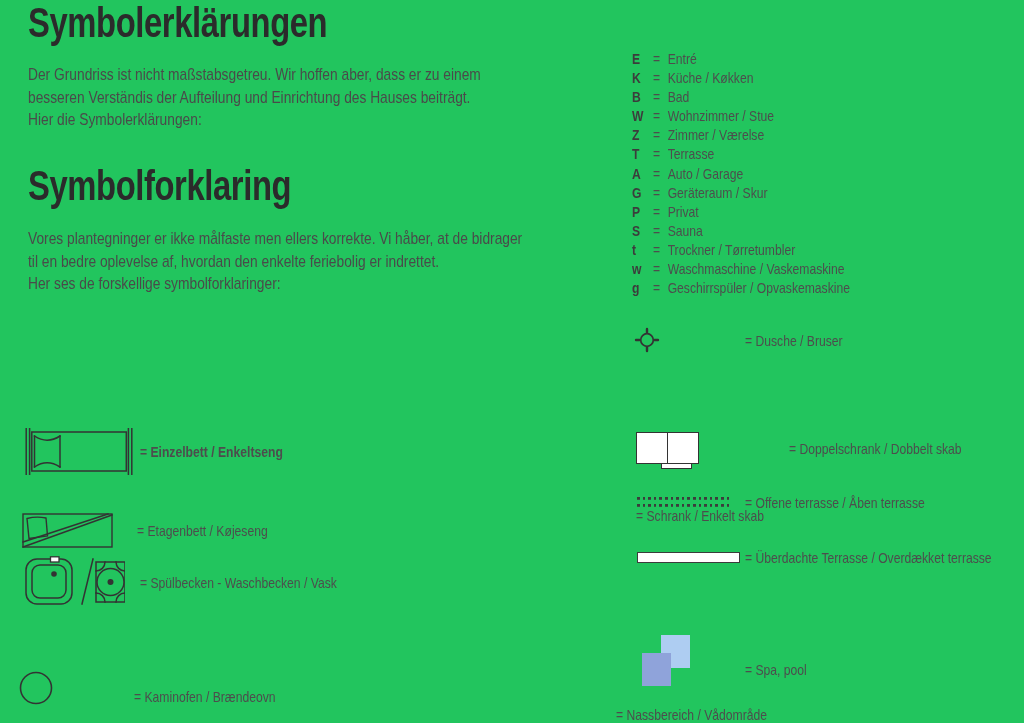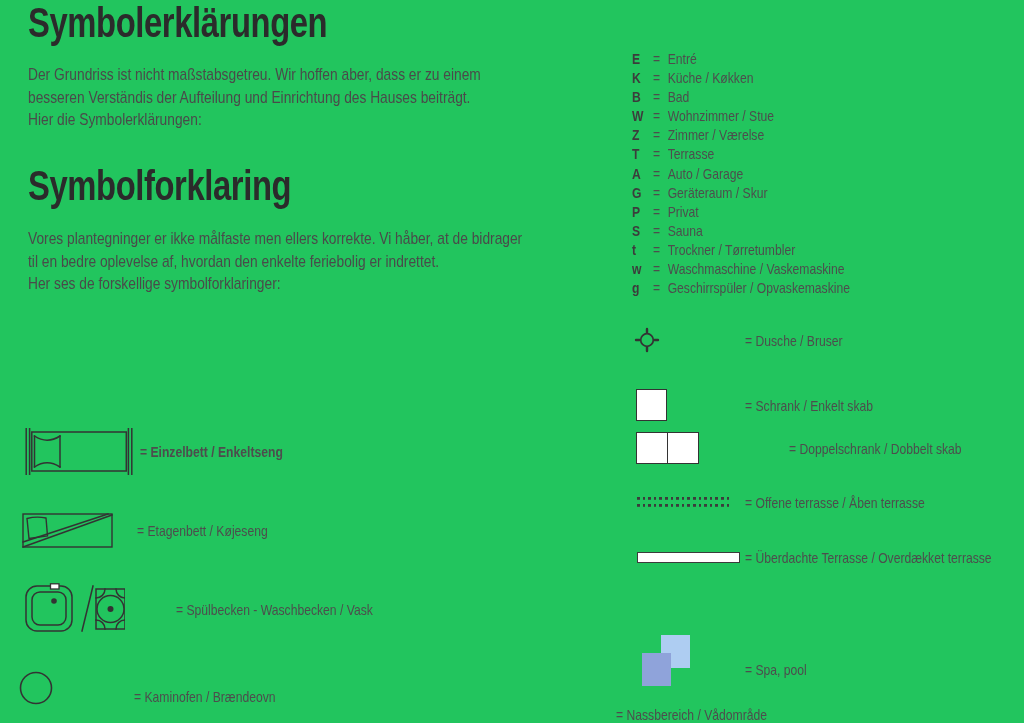--- a/index.html
+++ b/index.html
@@ -161,21 +161,21 @@
           <rect x="1" y="3" width="89" height="33"></rect>
           <line x1="1" y1="36" x2="90" y2="4"></line>
           <line x1="1" y1="31" x2="86" y2="3"></line>
           <path d="M5,7.5 Q14.5,5 24,7 L25.5,25 L7,27.5 Z"></path>
         </g>
       </svg>
     </div>
     <div class="sym-label">= Etagenbett / Køjeseng</div>
   </div>
 
-  <div class="sym-row" style="left:25px; top:583px; height:52px;gap:36px;">
+  <div class="sym-row" style="left:25px; top:556px; height:52px;">
     <div class="holder-l">
       <svg width="100" height="52" viewBox="0 0 100 52">
         <g stroke="#333" stroke-width="1.5" fill="none" stroke-linecap="square">
           <g>
             <rect x="1" y="3" width="46" height="45" rx="11"></rect>
             <rect x="7" y="9" width="34" height="33" rx="8"></rect>
             <rect x="25.5" y="0.8" width="8.5" height="5.2" fill="#ffffff" stroke-width="1.3"></rect>
             <circle cx="29" cy="18" r="2.8" fill="#333" stroke="none"></circle>
           </g>
           <line x1="57" y1="48" x2="68" y2="3"></line>
@@ -211,21 +211,21 @@
           <line x1="13" y1="2" x2="13" y2="5.5" stroke-width="2.4"></line>
           <line x1="13" y1="20.5" x2="13" y2="24" stroke-width="2.4"></line>
           <line x1="2" y1="13" x2="5.5" y2="13" stroke-width="2.4"></line>
           <line x1="20.5" y1="13" x2="24" y2="13" stroke-width="2.4"></line>
         </g>
       </svg>
     </div>
     <div class="sym-label">= Dusche / Bruser</div>
   </div>
 
-  <div class="sym-row" style="left:636px; top:389px; height:32px;">
+  <div class="sym-row" style="left:636px; top:398px; height:32px;flex-direction:column;">
     <div class="holder-r">
       <div class="closet-single"></div>
     </div>
     <div class="sym-label">= Schrank / Enkelt skab</div>
   </div>
 
   <div class="sym-row" style="left:636px; top:432px; height:32px;gap:44px;">
     <div class="holder-r">
       <div class="closet-double">
           <div class="cell"></div>

